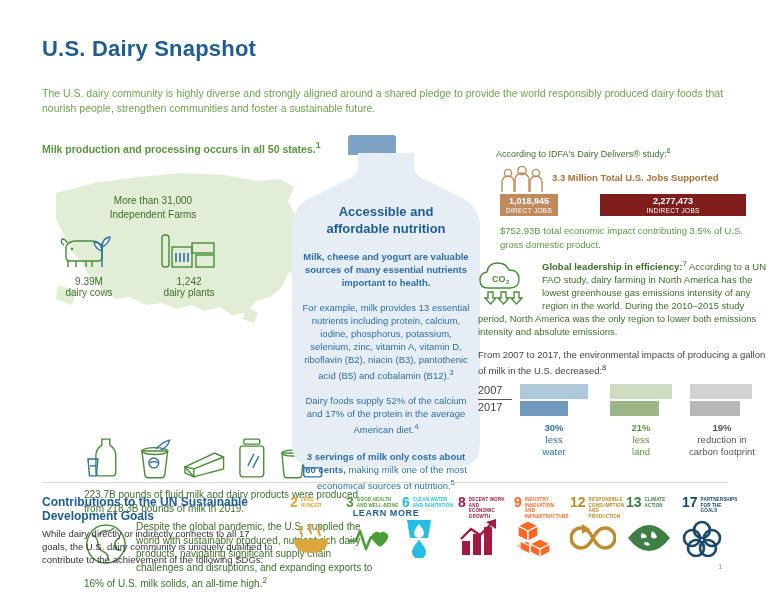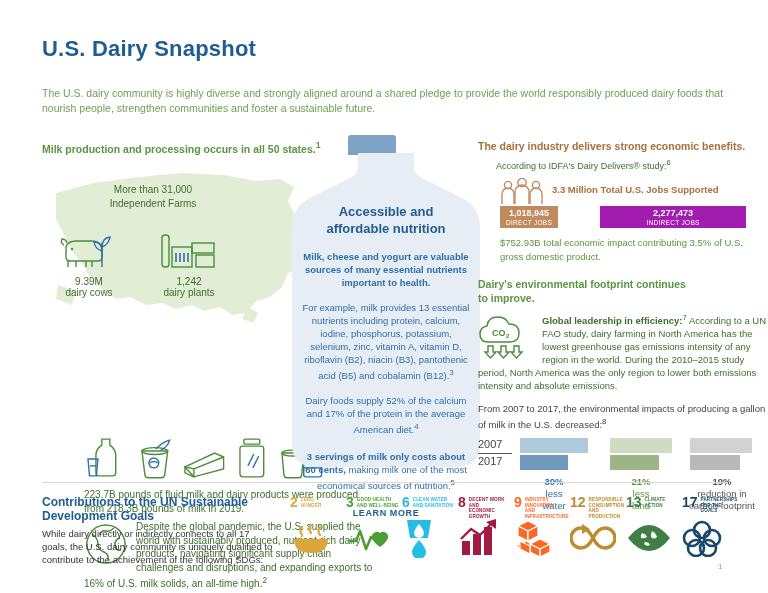--- a/index.html
+++ b/index.html
@@ -15,21 +15,21 @@
          line-height:15px;color:#6FA053;}
 
   
   .hd-green{font-size:10.5px;font-weight:bold;color:#5C9440;}
   .hd-brown{font-size:10.5px;font-weight:bold;color:#A8703C;}
 
   
   .left{position:absolute;left:42px;top:140px;width:288px;}
   .map-wrap{position:relative;width:288px;height:175px;margin-top:10px;}
   .map-svg{position:absolute;left:0;top:0;}
-  .map-cap{position:absolute;left:36px;top:18px;width:150px;text-align:center;
+  .map-cap{position:absolute;left:36px;top:29px;width:150px;text-align:center;
            font-size:10px;line-height:14px;color:#3F6E2C;}
   .farm-stats{position:absolute;left:8px;top:62px;width:270px;display:flex;
               justify-content:flex-start;gap:22px;}
   .fs{width:78px;text-align:center;}
   .fs .ic{height:46px;display:flex;align-items:flex-end;justify-content:center;}
   .fs .v{font-size:10px;color:#3F6E2C;margin-top:3px;}
   .fs .l{font-size:10px;color:#3F6E2C;}
 
   .prod-icons{position:absolute;left:44px;top:295px;width:240px;
               display:flex;gap:8px;align-items:flex-end;}
@@ -58,21 +58,21 @@
   .sub-note{font-size:9px;color:#3F6E2C;margin:6px 0 0 18px;}
   .jobs-row{position:relative;margin:9px 0 0 22px;height:22px;}
   .jobs-label{position:absolute;left:52px;top:4px;font-size:9.5px;color:#A8703C;
               font-weight:bold;}
   .jobs-bar{display:flex;margin:4px 0 0 22px;height:22px;width:246px;gap:42px;}
   .jb{display:flex;flex-direction:column;align-items:center;justify-content:center;
       color:#ffffff;}
   .jb .n{font-size:9px;font-weight:bold;line-height:10px;}
   .jb .c{font-size:6.5px;letter-spacing:.3px;line-height:9px;}
   .jb-direct{width:78px;background:#C08A5E;}
-  .jb-indirect{width:196px;background:#a21caf;}
+  .jb-indirect{width:196px;background:#7f1d1d;}
   .econ{margin:8px 4px 0 22px;font-size:9.5px;line-height:13.5px;color:#5C9440;}
   .env-h{margin-top:14px;font-size:10.5px;font-weight:bold;color:#5C9440;line-height:14px;}
   .env-p{margin-top:6px;font-size:9.5px;line-height:13px;color:#3F6E2C;}
   .co2{float:left;margin:1px 8px 2px 0;}
 
   
   .chart-intro{margin-top:10px;font-size:9.5px;line-height:13px;color:#444;}
   .chart{position:relative;margin-top:7px;width:288px;height:72px;}
   .yr{position:absolute;left:0;font-size:11px;color:#444;}
   .yr1{top:0;}
@@ -254,21 +254,20 @@
         <span>Dairy foods supply 52% of the calcium and 17% of the protein in the average American diet.</span><sup>4</sup>
       </div>
       <div class="jug-p4">
         <span>3 servings of milk only costs about 60 cents,</span><span class="reg"> making milk one of the most economical sources of nutrition.</span><sup class="reg">5</sup>
       </div>
       <div class="learn">LEARN MORE</div>
     </div>
   </div>
 
   <div class="right">
-    <div class="hd-brown">The dairy industry delivers strong economic benefits.</div>
     <div class="sub-note">
       <span>According to IDFA's Dairy Delivers® study:</span><sup>6</sup>
     </div>
 
     <div class="jobs-row">
       <svg width="48" height="26" viewBox="0 0 48 26" style="position:absolute;left:0;top:-2px;">
         <g fill="none" stroke="#C08A5E" stroke-width="1.4">
           <circle cx="8" cy="7" r="3.6"></circle>
             <circle cx="22" cy="4.6" r="4.2"></circle>
             <circle cx="36" cy="7" r="3.6"></circle>
@@ -286,24 +285,20 @@
         <span class="c">DIRECT JOBS</span>
       </div>
       <div class="jb jb-indirect">
         <span class="n">2,277,473</span>
         <span class="c">INDIRECT JOBS</span>
       </div>
     </div>
 
     <div class="econ">$752.93B total economic impact contributing 3.5% of U.S. gross domestic product.</div>
 
-    <div class="env-h">
-      <span>Dairy's environmental footprint continues</span><br>
-      <span>to improve.</span>
-    </div>
 
     <div class="env-p">
       <svg class="co2" width="56" height="48" viewBox="0 0 56 48">
         <g fill="none" stroke="#4B8C3B" stroke-width="1.4">
           <path d="M10 30 q-8 0 -8 -8 q0 -7 7 -8 q1 -9 11 -9 q8 0 11 7 q10 0 10 9 q0 9 -9 9 Z"></path>
           <path d="M10 34 l5 0 l0 6 l3 0 l-5.5 6 l-5.5 -6 l3 0 Z"></path>
           <path d="M23 34 l5 0 l0 6 l3 0 l-5.5 6 l-5.5 -6 l3 0 Z"></path>
           <path d="M36 34 l5 0 l0 6 l3 0 l-5.5 6 l-5.5 -6 l3 0 Z"></path>
         </g>
         <text x="14" y="24" font-family="Liberation Sans, sans-serif" font-size="9" font-weight="bold" fill="#4B8C3B">CO</text>

